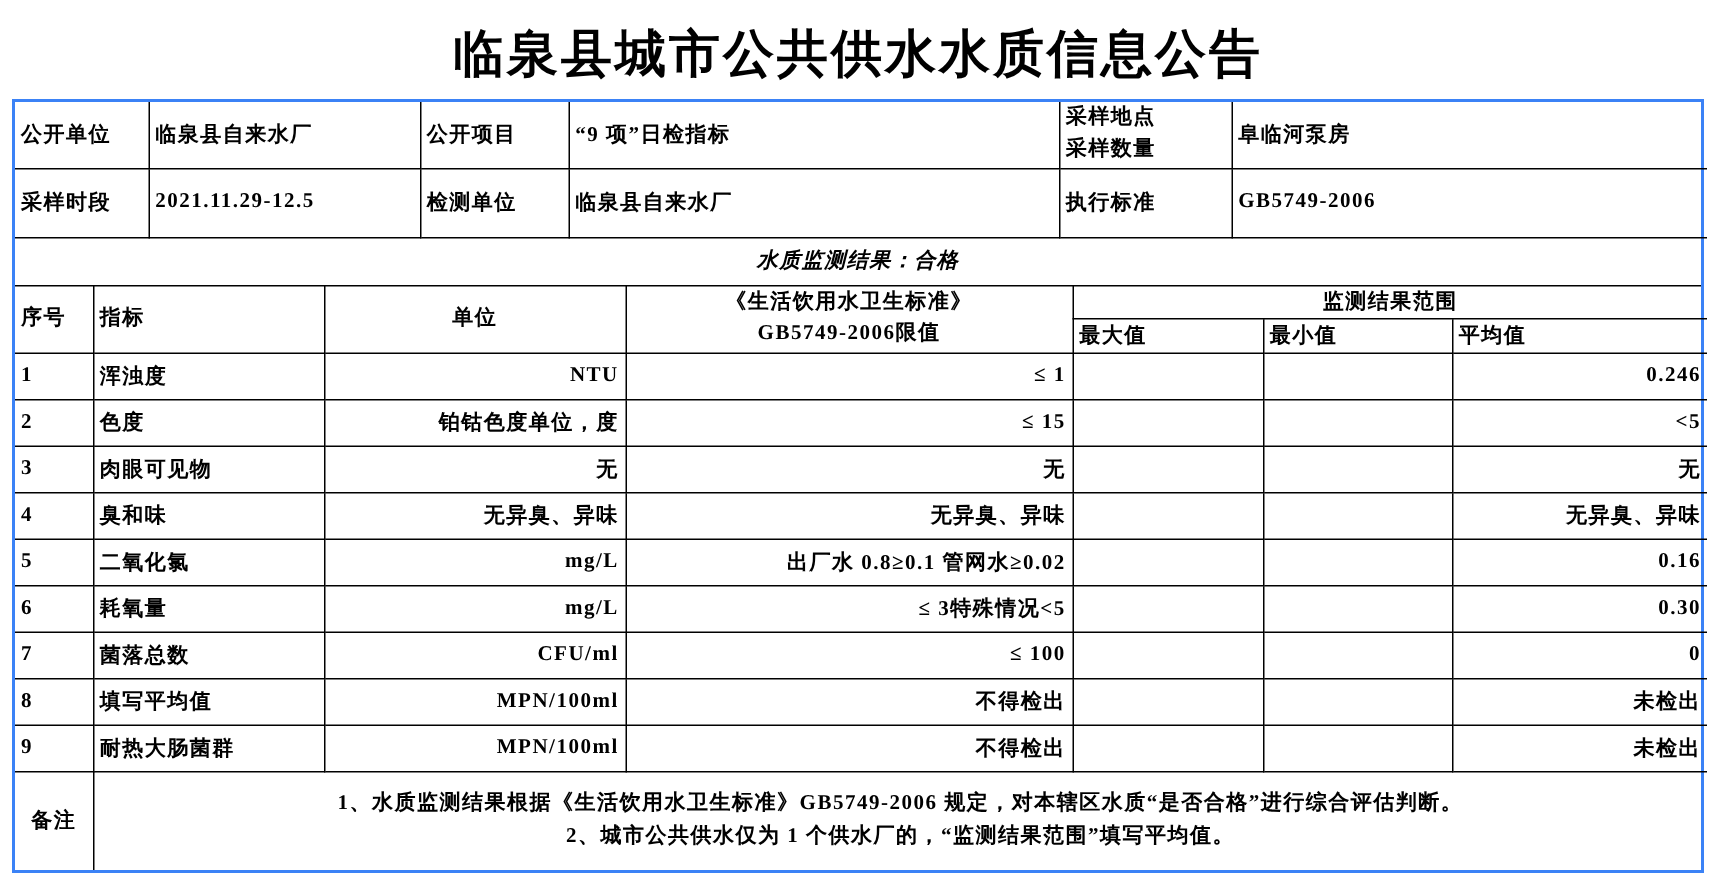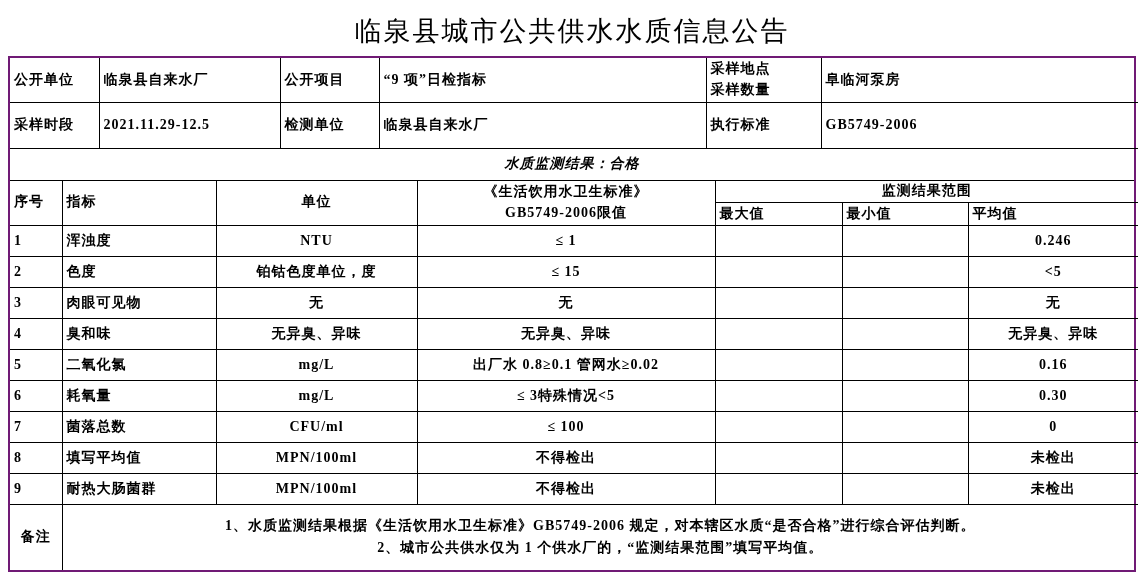--- a/index.html
+++ b/index.html
@@ -8,29 +8,29 @@
     width: 1144px;
     height: 582px;
     background: #ffffff;
     color: #000000;
     font-family: "Liberation Serif", "DejaVu Serif", serif;
     font-weight: bold;
     overflow: hidden;
   }
   .title {
     text-align: center;
-    font-size: 27px;
+    font-size: 34px;
     letter-spacing: 2px;
     margin: 13px 0 7px 0;
     font-family: "DejaVu Sans", "Liberation Sans", sans-serif;
-    font-weight: normal;
+    font-weight: bold;
   }
   .sheet {
     margin: 0 8px;
-    border: 2px solid #701a75;
+    border: 2px solid #3b82f6;
     background: #fff;
   }
   table.tbl {
     width: 100%;
     border-collapse: collapse;
     table-layout: fixed;
     font-size: 14px;
   }
   table.tbl + table.tbl { margin-top: -1px; }
   .tbl td {
@@ -54,21 +54,21 @@
 
   
   .banner-t tr { height: 33px; }
   .banner-cell { text-align: center; letter-spacing: 2px; font-style: italic; }
 
   
   .main thead tr.h1 { height: 22px; }
   .main thead tr.h2 { height: 23px; }
   .main tbody tr { height: 31px; }
   .c-no, .c-ind { text-align: left; padding-left: 9px; }
-  .c-unit, .c-limit, .c-avg { text-align: center; }
+  .c-unit, .c-limit, .c-avg { text-align: right; }
   .h-left { text-align: left; padding-left: 9px; }
   .h-center { text-align: center; }
   .limit-head { line-height: 1.5; text-align: center; }
 
   
   .notes-t tr { height: 66px; }
   .notes-label { text-align: center; padding-left: 9px; }
   .notes-body {
     text-align: center;
     padding-left: 10px;

